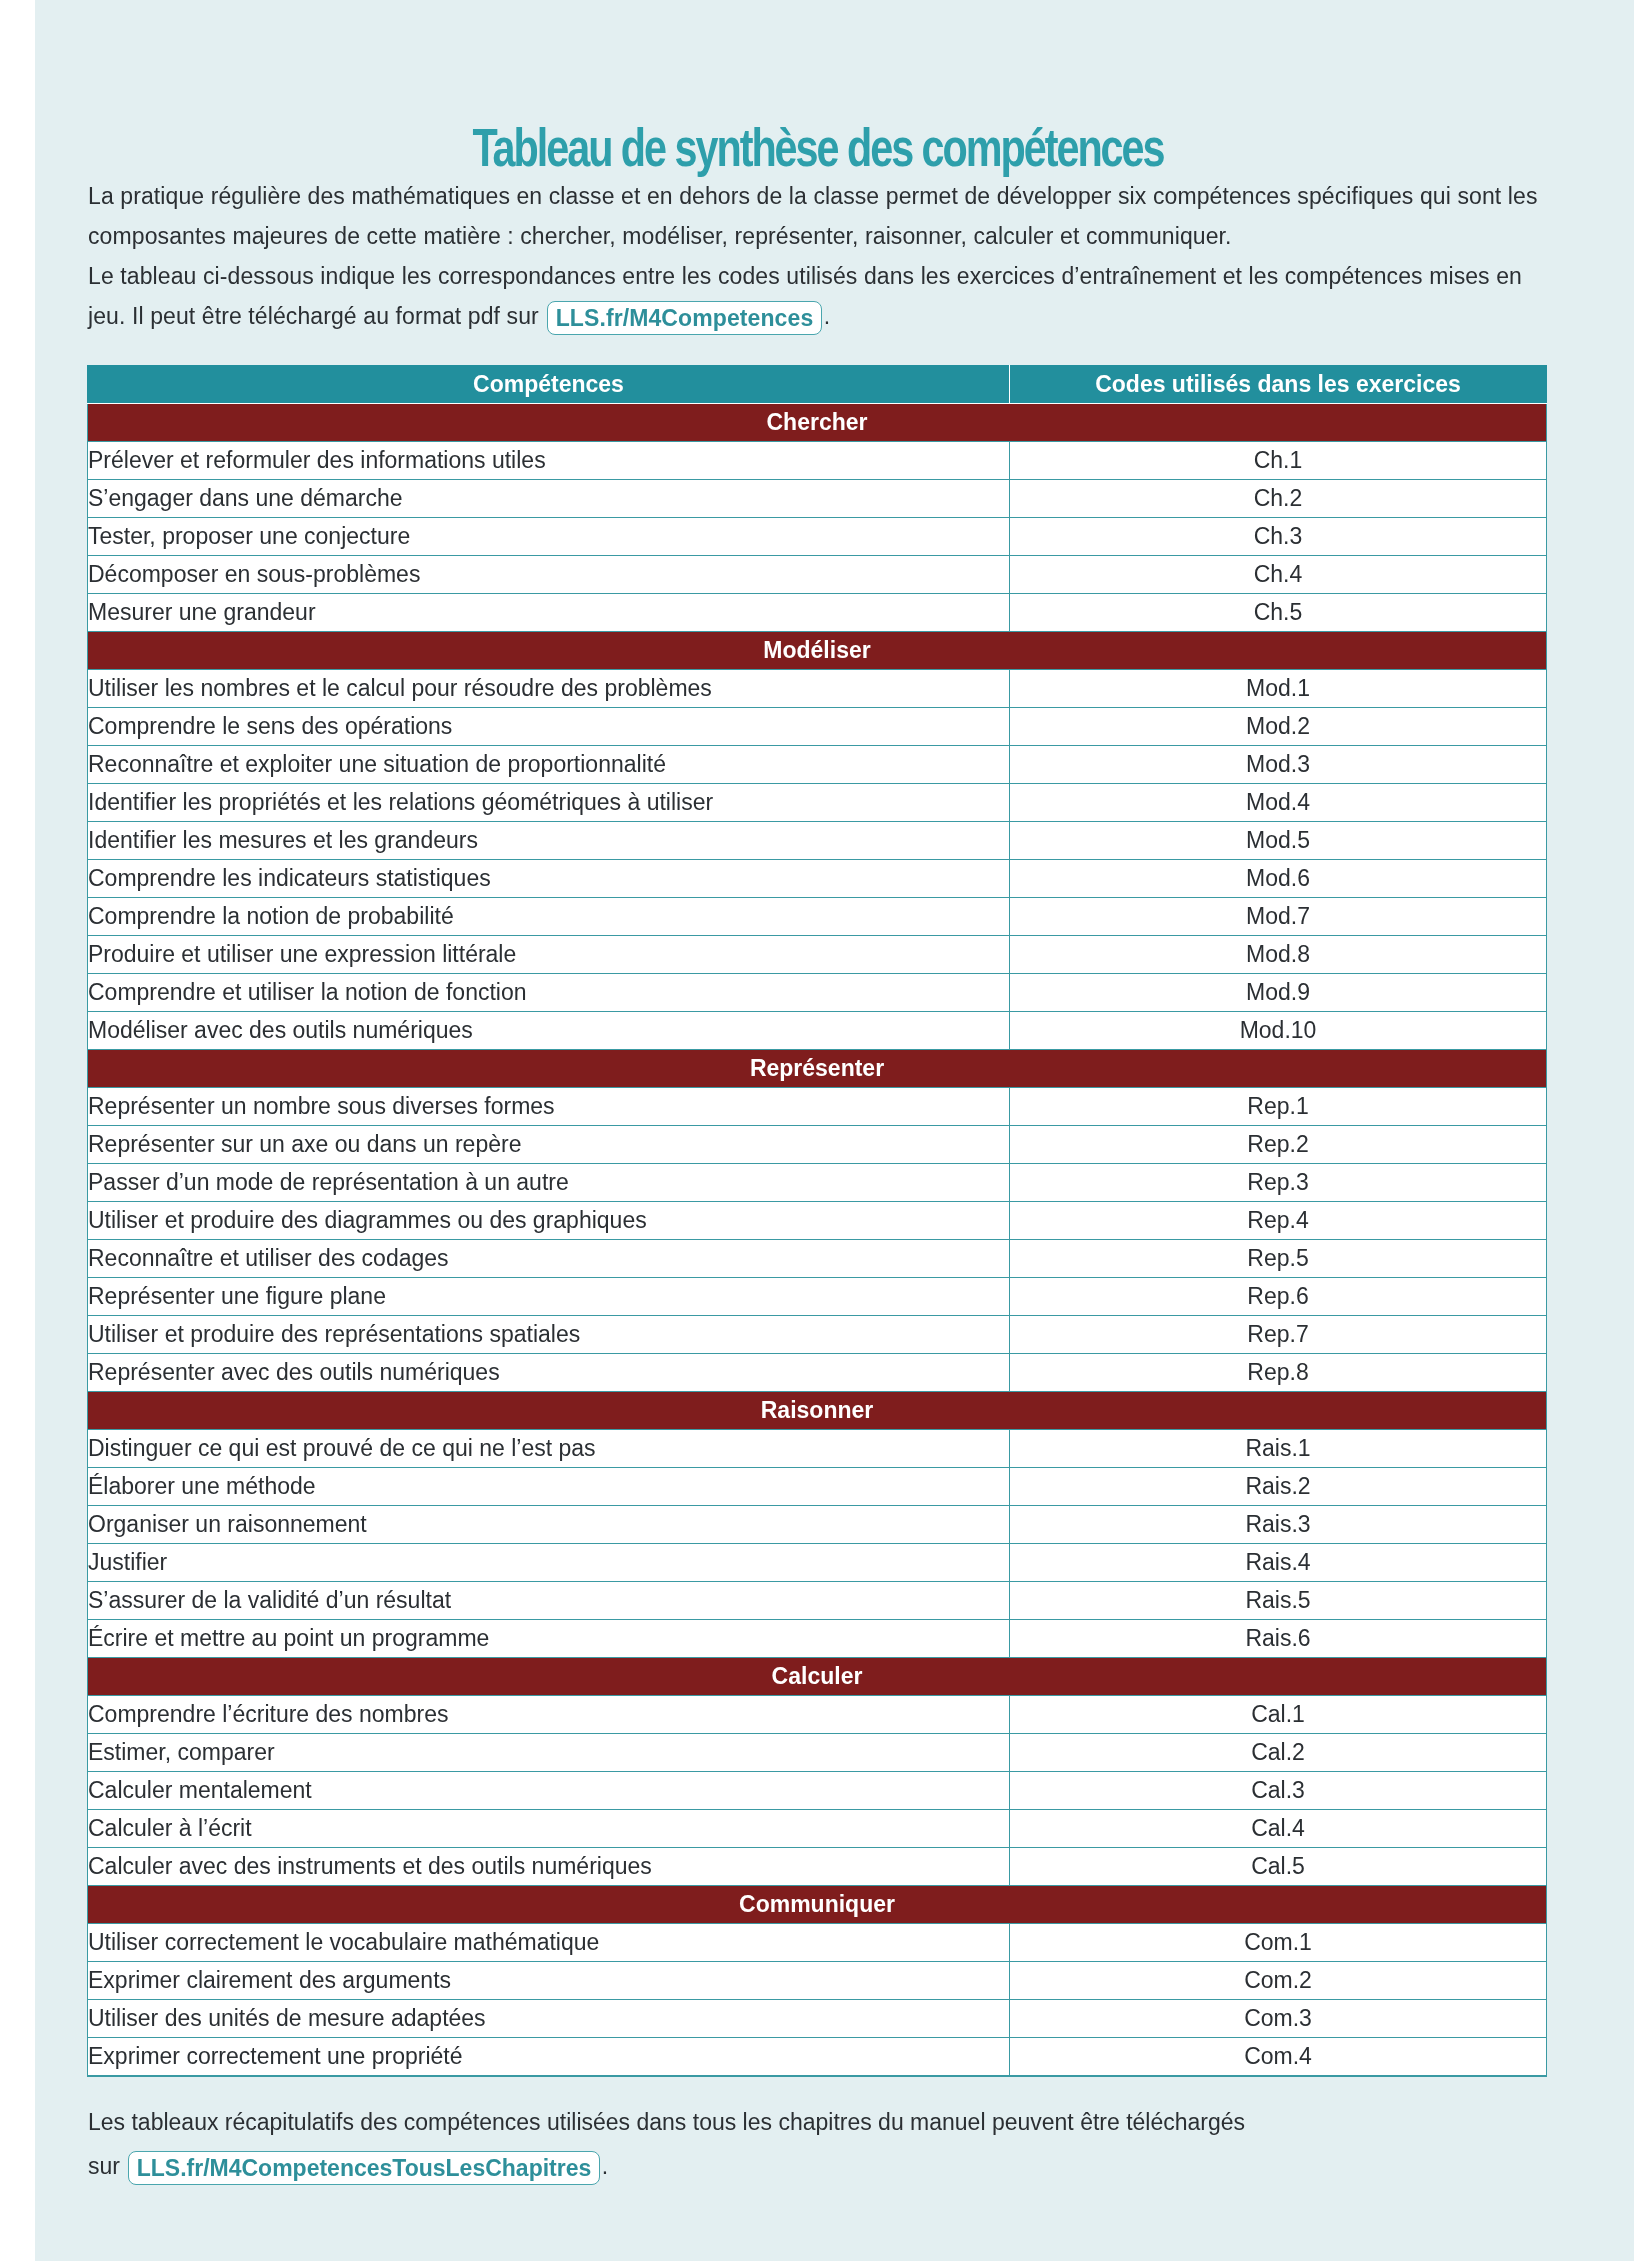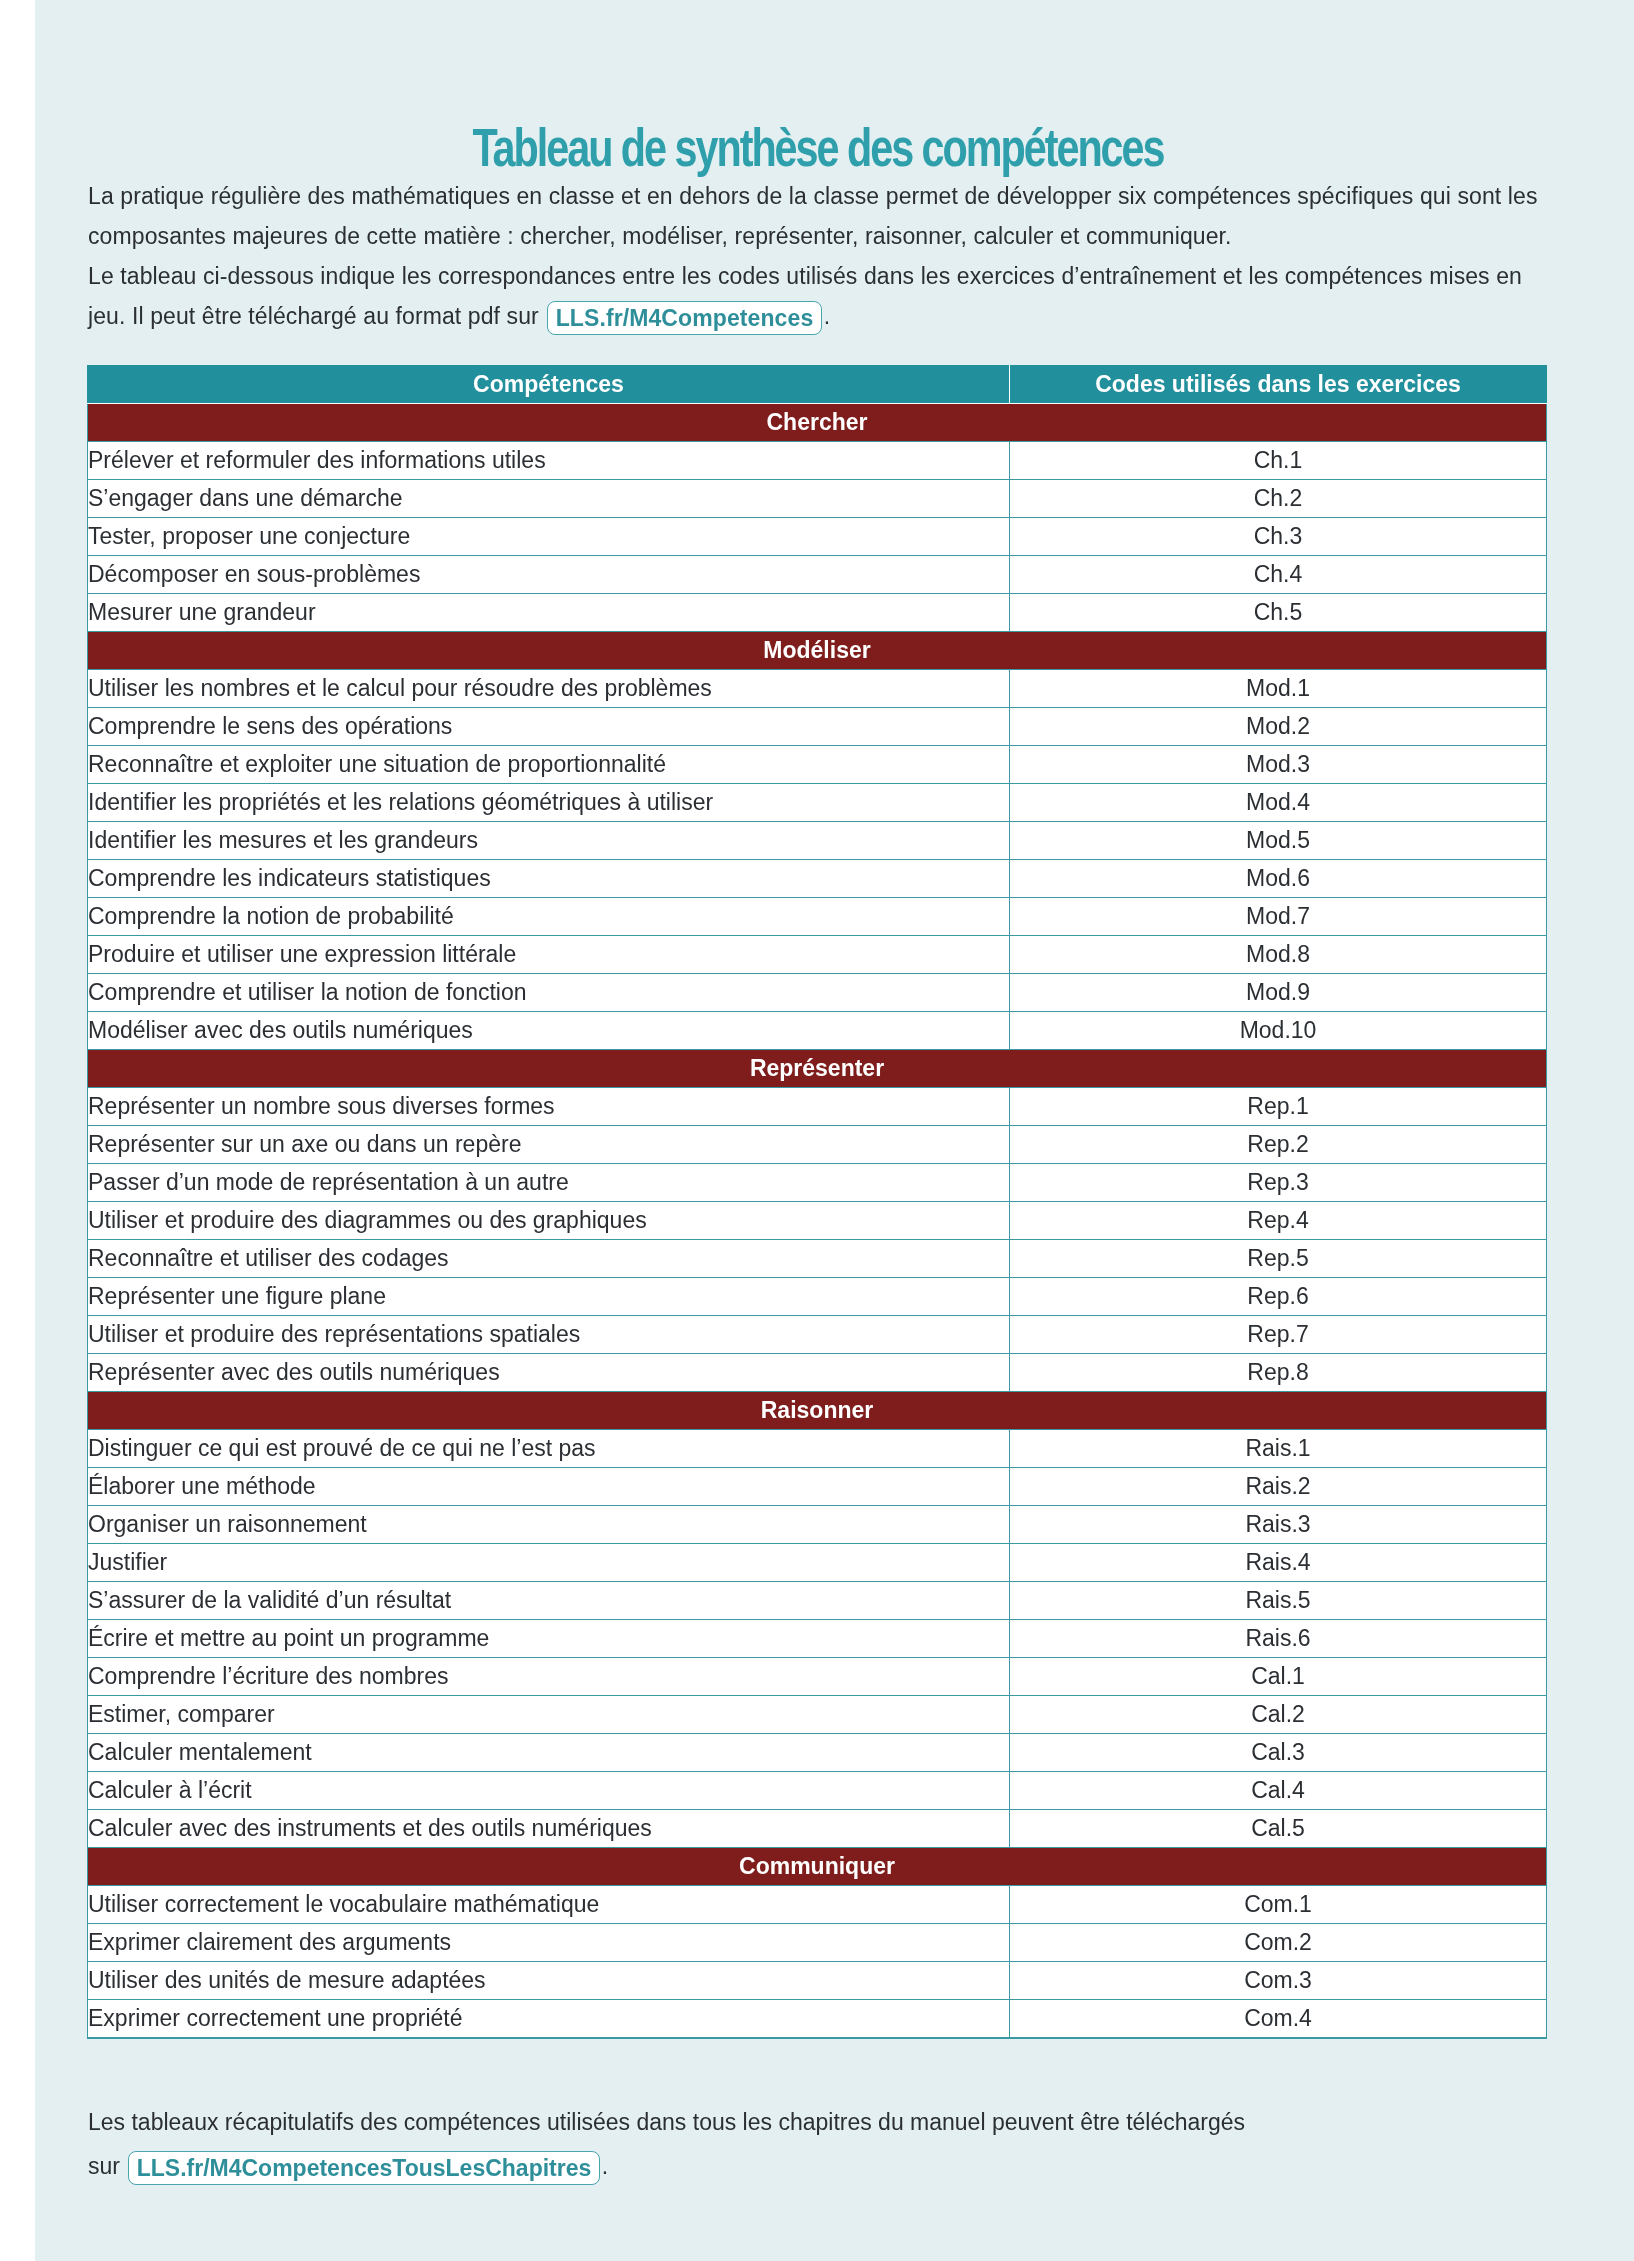--- a/index.html
+++ b/index.html
@@ -211,20 +211,23 @@
         <td class="code">Rais.4</td>
       </tr>
       <tr class="row">
         <td class="skill">S’assurer de la validité d’un résultat</td>
         <td class="code">Rais.5</td>
       </tr>
       <tr class="row">
         <td class="skill">Écrire et mettre au point un programme</td>
         <td class="code">Rais.6</td>
       </tr>
+      <tr class="section">
+        <td colspan="2">Calculer</td>
+      </tr>
       <tr class="row">
         <td class="skill">Comprendre l’écriture des nombres</td>
         <td class="code">Cal.1</td>
       </tr>
       <tr class="row">
         <td class="skill">Estimer, comparer</td>
         <td class="code">Cal.2</td>
       </tr>
       <tr class="row">
         <td class="skill">Calculer mentalement</td>

